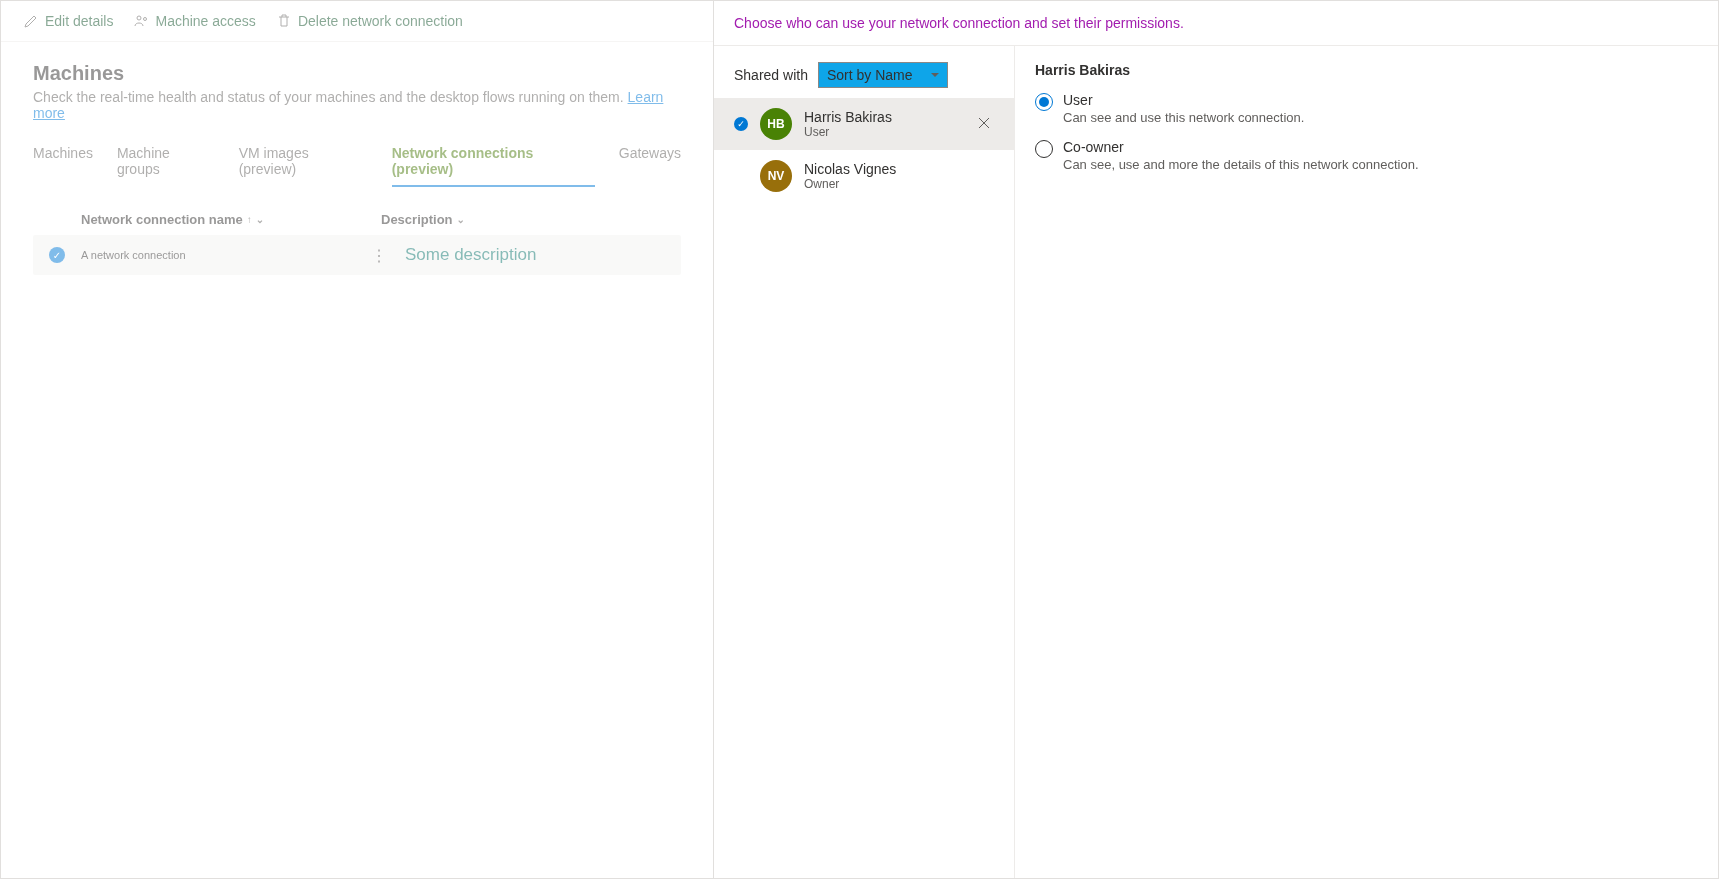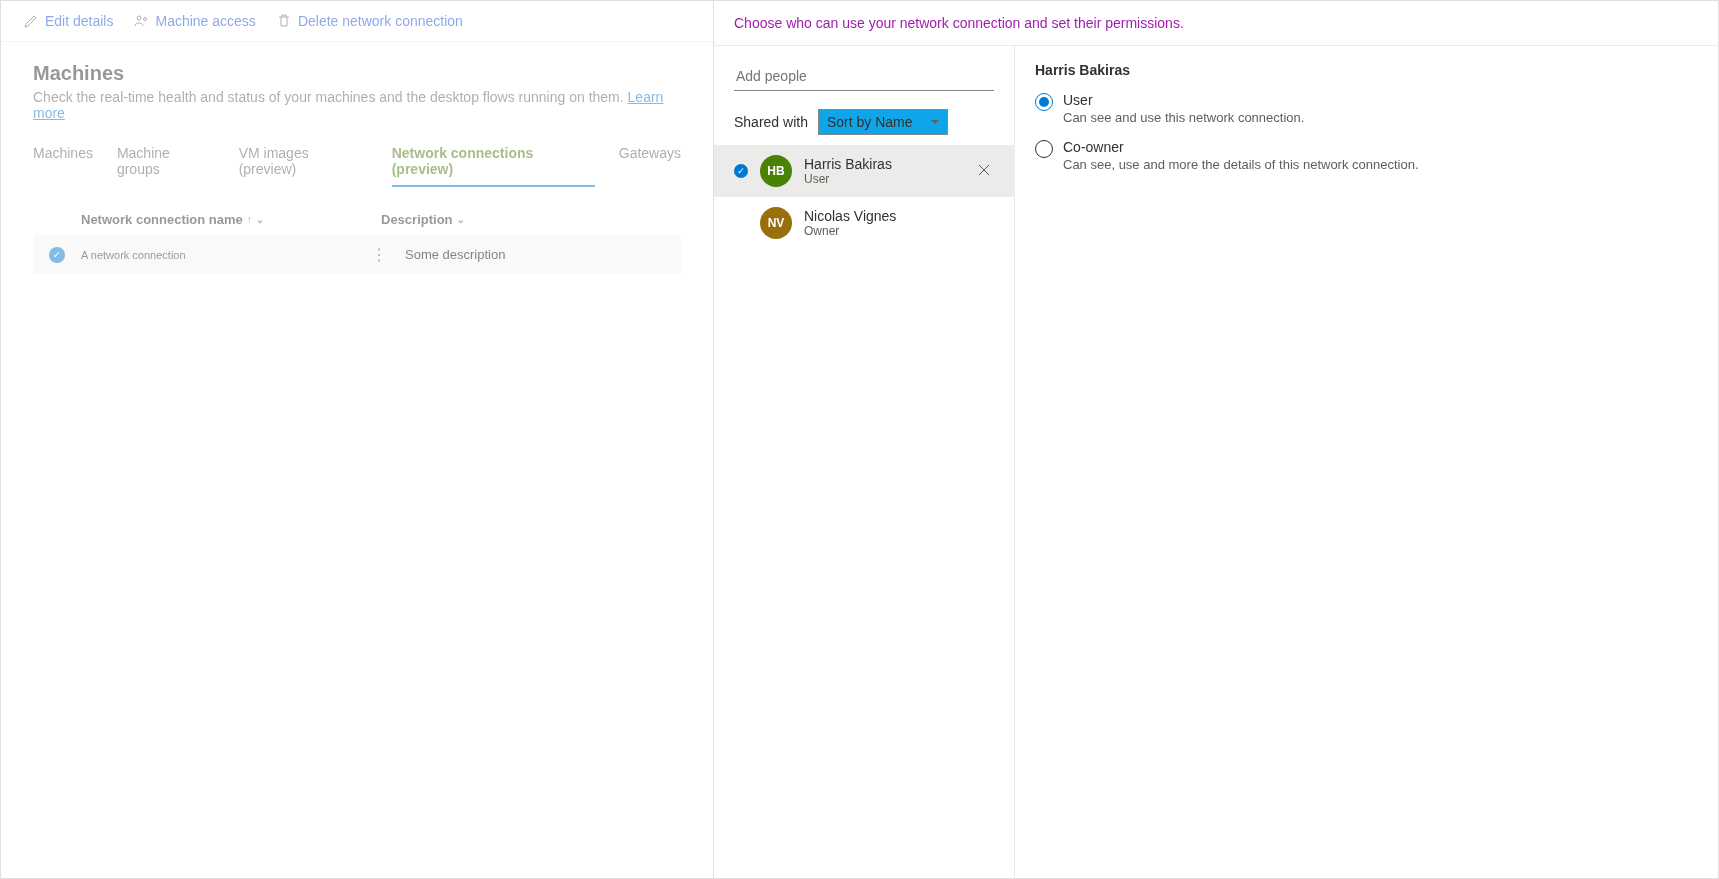--- a/index.html
+++ b/index.html
@@ -32,21 +32,21 @@
   .command-bar {
     display: flex;
     gap: 8px;
     padding: 10px 16px;
     border-bottom: 1px solid #edebe9;
   }
   .cmd {
     display: inline-flex;
     align-items: center;
     gap: 6px;
-    color: #1d4ed8;
+    color: #14532d;
     font-size: 14px;
     cursor: pointer;
     padding: 2px 6px;
   }
   .cmd svg { width: 16px; height: 16px; }
   .page-body { padding: 20px 32px 0 32px; }
   h1.page-title {
     font-size: 20px; font-weight: 600; margin: 0 0 4px 0; color: #323130;
   }
   .subtitle {
@@ -72,21 +72,21 @@
   .table-row {
     display: flex; align-items: center; padding: 10px 0 10px 16px;
     background: #f3f2f1; border-radius: 2px; gap: 16px;
   }
   .check-circle {
     width: 16px; height: 16px; border-radius: 50%; background: #0078d4;
     display:flex;align-items:center;justify-content:center;color:#fff;font-size:10px;
   }
   .row-name { width: 272px; color: #323130; font-size: 11px; }
   .row-menu { width: 20px; color: #605e5c; cursor:pointer; text-align:center; font-size:16px; letter-spacing:0; }
-  .row-desc { color: #000000; font-size: 13px; }
+  .row-desc { color: #0f766e; font-size: 17px; }
 
   
   .panel {
     width: 1020px;
     border-left: 1px solid #e1dfdd;
     display: flex;
     flex-direction: column;
   }
   .panel-header {
     padding: 14px 20px;
@@ -238,21 +238,20 @@
     </div>
 
     <div class="overlay"></div>
   </div>
 
   <div class="panel">
     <div class="panel-header">Choose who can use your network connection and set their permissions.</div>
 
     <div class="panel-body">
       <div class="panel-left">
-        <input class="add-people" placeholder="Add people" style="">
 
         <div class="shared-row">
           <span class="shared-label">Shared with</span>
           <div class="sort-select">
             <span>Sort by Name</span>
           </div>
         </div>
 
         <div class="person-list">
           <div class="person-item selected">

